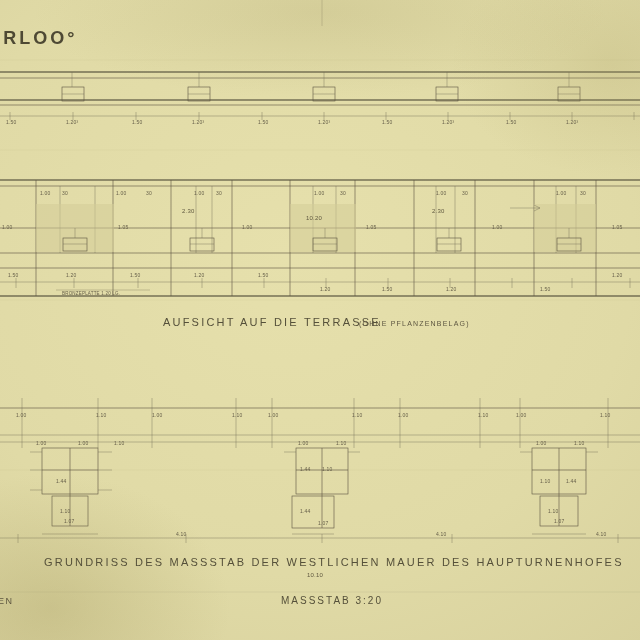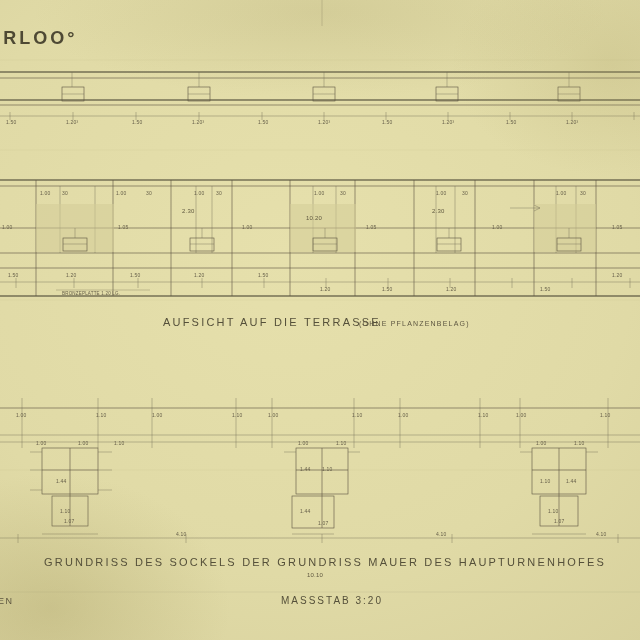--- a/index.html
+++ b/index.html
@@ -286,16 +286,16 @@
 <div class="txt dim" style="left:318px;top:520px;">1.07</div>
 <div class="txt dim" style="left:540px;top:478px;">1.10</div>
 <div class="txt dim" style="left:566px;top:478px;">1.44</div>
 <div class="txt dim" style="left:548px;top:508px;">1.10</div>
 <div class="txt dim" style="left:554px;top:518px;">1.07</div>
 
 <div class="txt dim" style="left:176px;top:531px;">4.10</div>
 <div class="txt dim" style="left:436px;top:531px;">4.10</div>
 <div class="txt dim" style="left:596px;top:531px;">4.10</div>
 
-<div class="txt cap" style="left:44px;top:556px;">GRUNDRISS DES SOCKELS DER GRUNDRISS MAUER DES HAUPTURNENHOFES</div>
+<div class="txt cap" style="left:44px;top:556px;">GRUNDRISS DES MASSSTAB DER WESTLICHEN MAUER DES HAUPTURNENHOFES</div>
 <div class="txt dim6" style="left:307px;top:572px;">10.10</div>
 <div class="txt corner" style="left:-2px;top:596px;">EN</div>
 <div class="txt scale-t" style="left:281px;top:595px;">MASSSTAB 3:20</div>
 
 </body></html>

